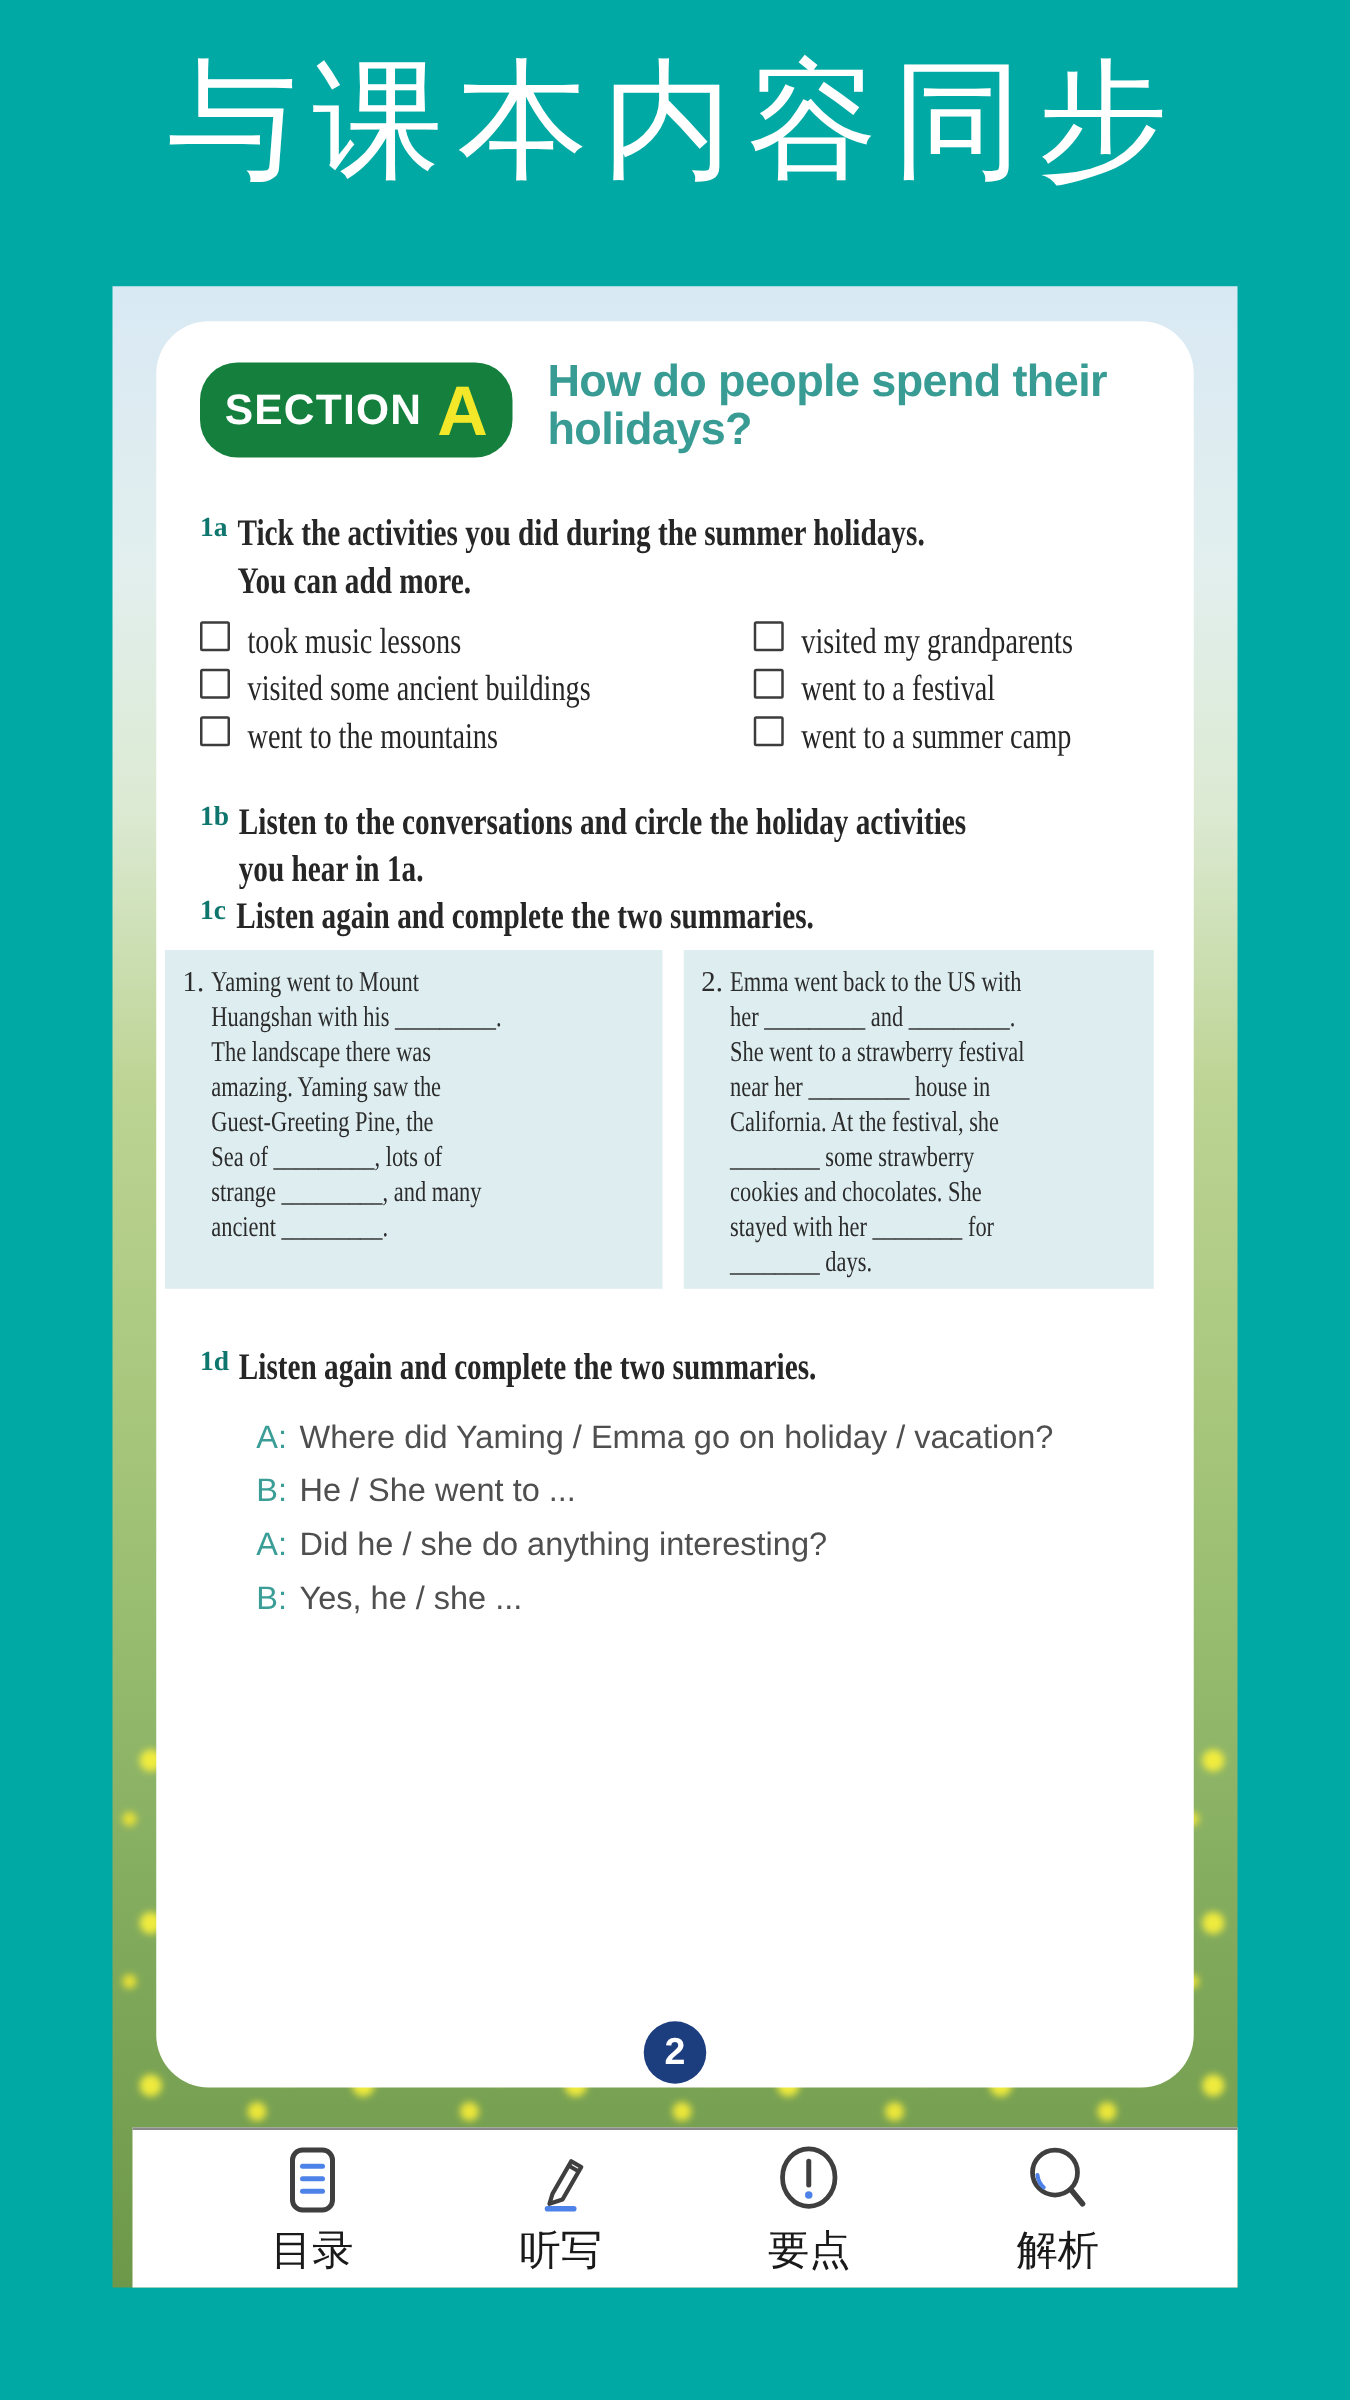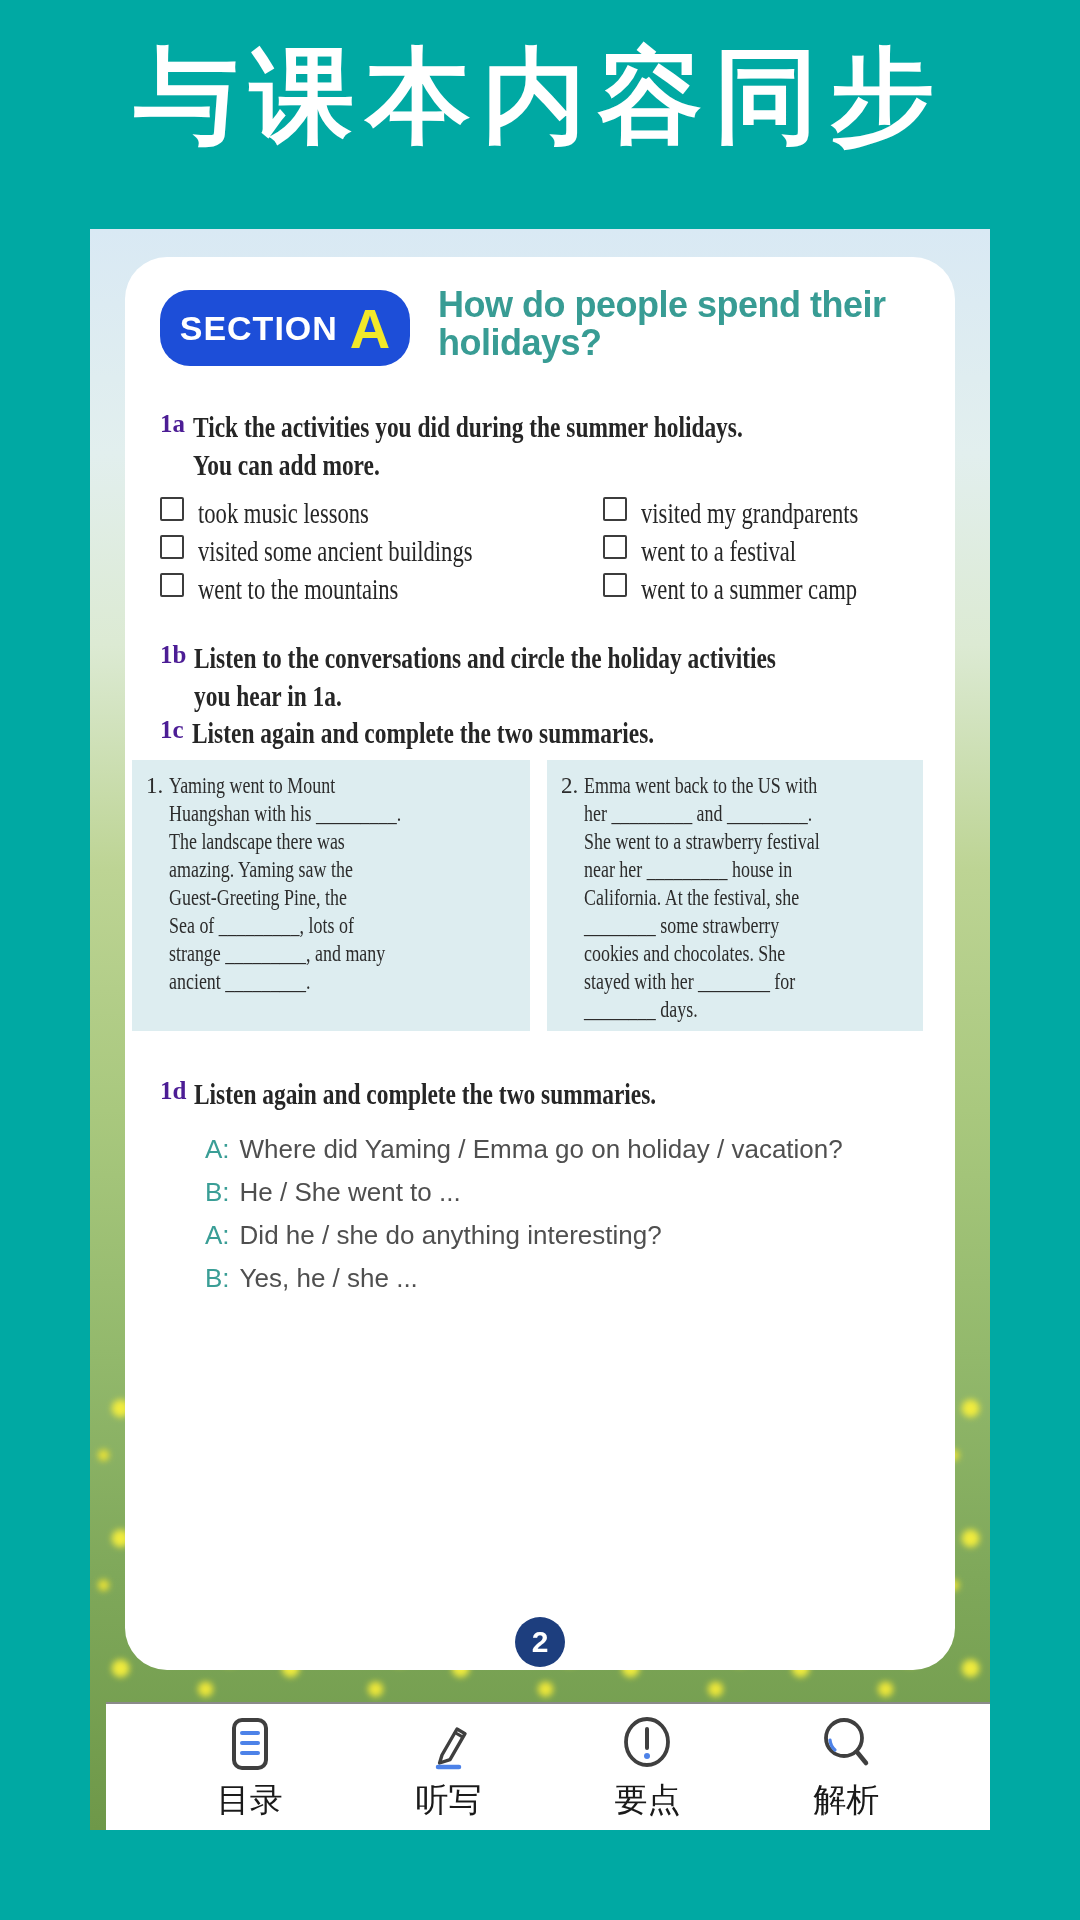--- a/index.html
+++ b/index.html
@@ -3,21 +3,21 @@
 <meta charset="utf-8">
 <style>
   * { margin:0; padding:0; box-sizing:border-box; }
   html,body { width:1080px; height:1920px; }
   body { font-family:"Liberation Sans", sans-serif; }
 
   .screen { position:relative; width:1080px; height:1920px; background:#00a9a3; overflow:hidden; }
 
   
   .banner { position:absolute; top:28px; left:0; width:1080px; text-align:center; }
-  .banner h1 { color:#ffffff; font-size:104px; font-weight:bold; letter-spacing:12px;
+  .banner h1 { color:#ffffff; font-size:104px; font-weight:normal; letter-spacing:12px;
                font-family:"Liberation Sans", sans-serif; }
 
   
   .photo-area { position:absolute; left:90px; top:229px; width:900px; height:1601px;
     background:linear-gradient(to bottom,
       #d9e9f4 0%, #e2efee 14%, #dcead3 26%, #bdd494 40%,
       #a9c87e 55%, #93b96c 70%, #7fa85a 84%, #6e9849 100%); }
   .flowers { position:absolute; left:0; right:0; bottom:128px; height:330px;
     background-image:
       radial-gradient(circle 14px at 18% 28%, #f6ef3c 60%, rgba(246,239,60,0) 66%),
@@ -27,32 +27,32 @@
       radial-gradient(circle 12px at 68% 44%, #f2ea38 60%, rgba(242,234,56,0) 66%),
       radial-gradient(circle 9px  at 8%  64%, #ede434 60%, rgba(237,228,52,0) 66%);
     background-size:170px 130px; filter:blur(3px); opacity:.95; }
 
   
   .card { position:absolute; left:35px; top:28px; width:830px; height:1413px;
           background:#ffffff; border-radius:42px; padding:33px 30px 0 35px; }
 
   
   .header-row { display:flex; align-items:flex-start; height:80px; }
-  .section-badge { flex:0 0 auto; width:250px; height:76px; background:#1d4ed8; border-radius:30px;
+  .section-badge { flex:0 0 auto; width:250px; height:76px; background:#15803d; border-radius:30px;
                    display:flex; align-items:center; justify-content:center; gap:12px; }
   .section-badge .s-label { color:#ffffff; font-size:34px; font-weight:bold; letter-spacing:1px; }
   .section-badge .s-letter { color:#f2e829; font-size:56px; font-weight:bold; }
   .heading { margin-left:28px; margin-top:-4px; width:540px; color:#389c94;
              font-size:36px; font-weight:bold; line-height:1.05; letter-spacing:-0.5px; }
 
   
   .cond { transform:scaleX(0.78); transform-origin:0 0; }
 
   .ex { display:flex; gap:8px; align-items:flex-start; }
-  .exnum { flex:0 0 auto; color:#4c1d95; font-size:25px; font-weight:bold;
+  .exnum { flex:0 0 auto; color:#0f766e; font-size:22px; font-weight:bold;
            font-family:"Liberation Serif", serif; line-height:1.25; }
   .extext { flex:0 0 auto; width:940px; color:#262626; font-size:30px; font-weight:bold;
             font-family:"Liberation Serif", serif; line-height:1.25; white-space:pre-line; }
 
   .ex-1a { margin-top:38px; }
   .ex-1b { margin-top:28px; }
   .ex-1c { }
   .ex-1d { margin-top:44px; }
 
   

